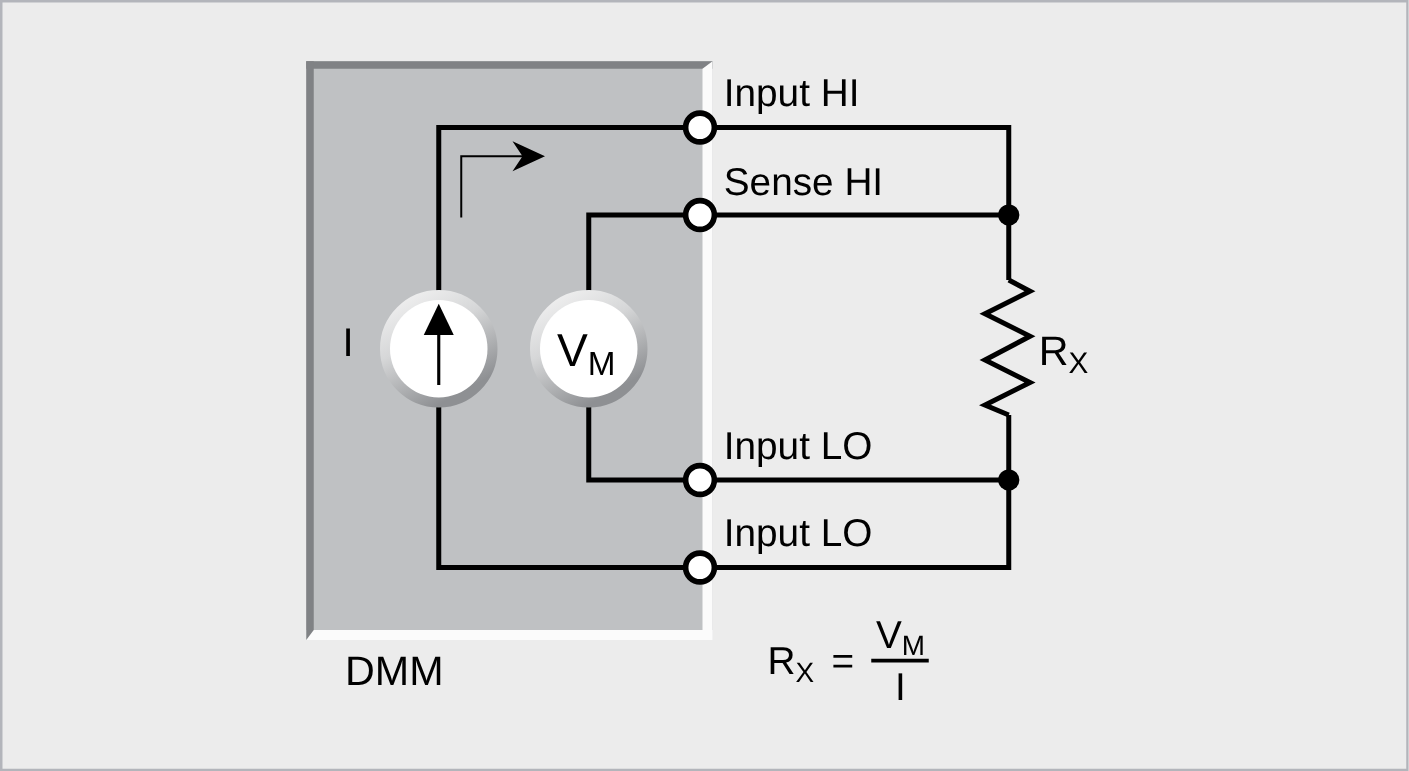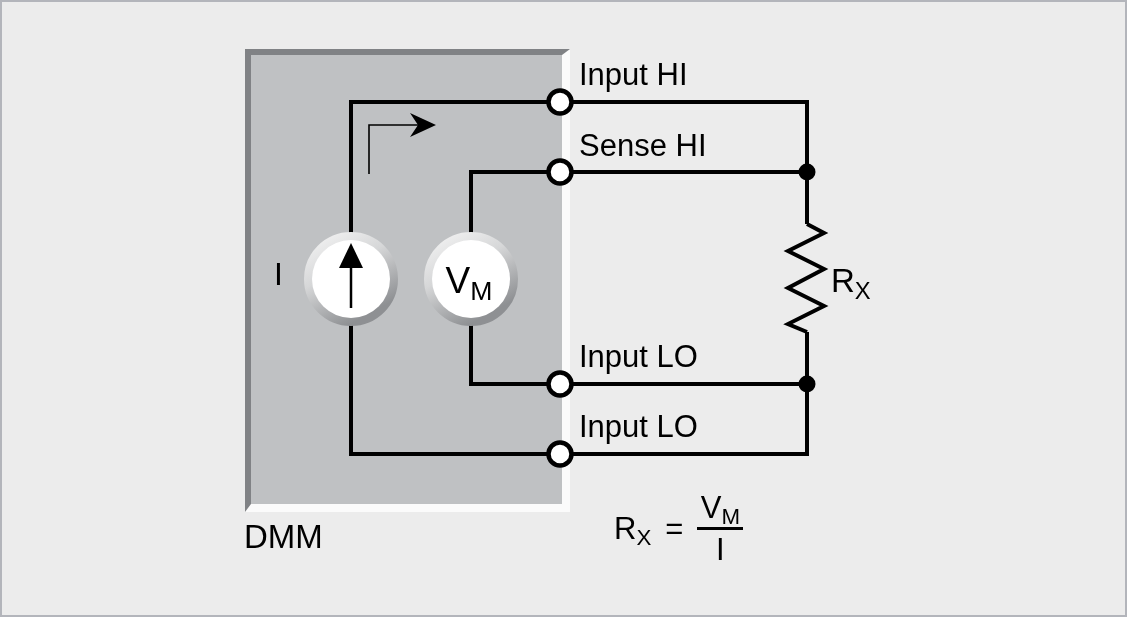--- a/index.html
+++ b/index.html
@@ -36,21 +36,21 @@
   }
   svg.circuit{position:absolute;left:0;top:0;}
   .wire{stroke:var(--color-wire);stroke-width:4;fill:none;stroke-linejoin:miter;}
   .wire-thin{stroke:var(--color-wire);stroke-width:1.6;fill:none;}
   .arrowhead{fill:var(--color-wire);stroke:none;}
   .junction{fill:var(--color-wire);stroke:none;}
   .terminal{fill:var(--color-meter_fill);stroke:var(--color-wire);stroke-width:4.5;}
   .meter-inner{fill:var(--color-meter_fill);}
   .lbl{position:absolute;line-height:1;white-space:nowrap;text-align:center;}
   .lbl-terminal{font-size:31px;}
-  .lbl-dmm{font-size:33px;}
+  .lbl-dmm{font-size:33px;margin-left:32px;}
   .lbl-i{font-size:32px;}
   .lbl-vm{font-size:37px;transform:translate(-50%,-50%);}
   .lbl-rx{font-size:33px;}
   sub{font-size:0.72em;line-height:0;vertical-align:-0.28em;}
   .formula{
     position:absolute;left:612px;top:490px;
     display:flex;align-items:center;gap:14px;
     font-size:31px;line-height:1;
   }
   .f-frac{display:inline-flex;flex-direction:column;align-items:center;}

